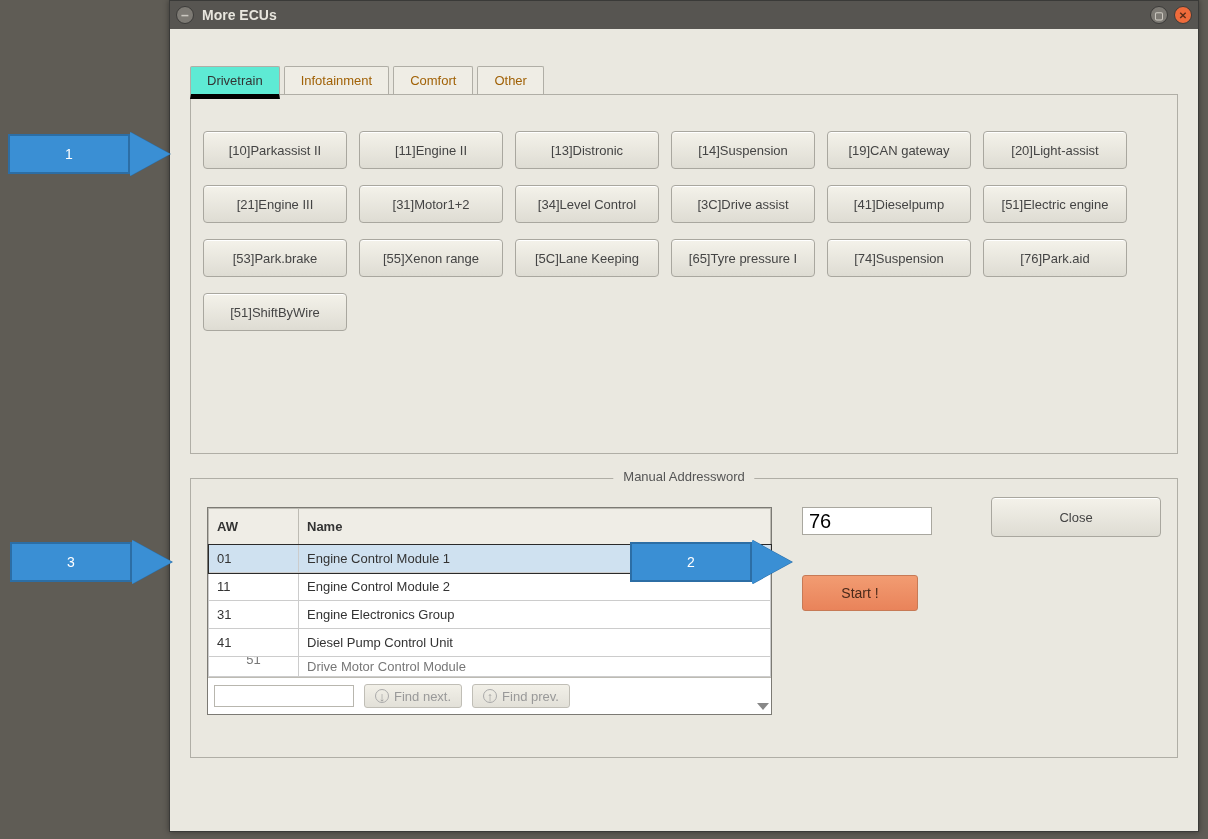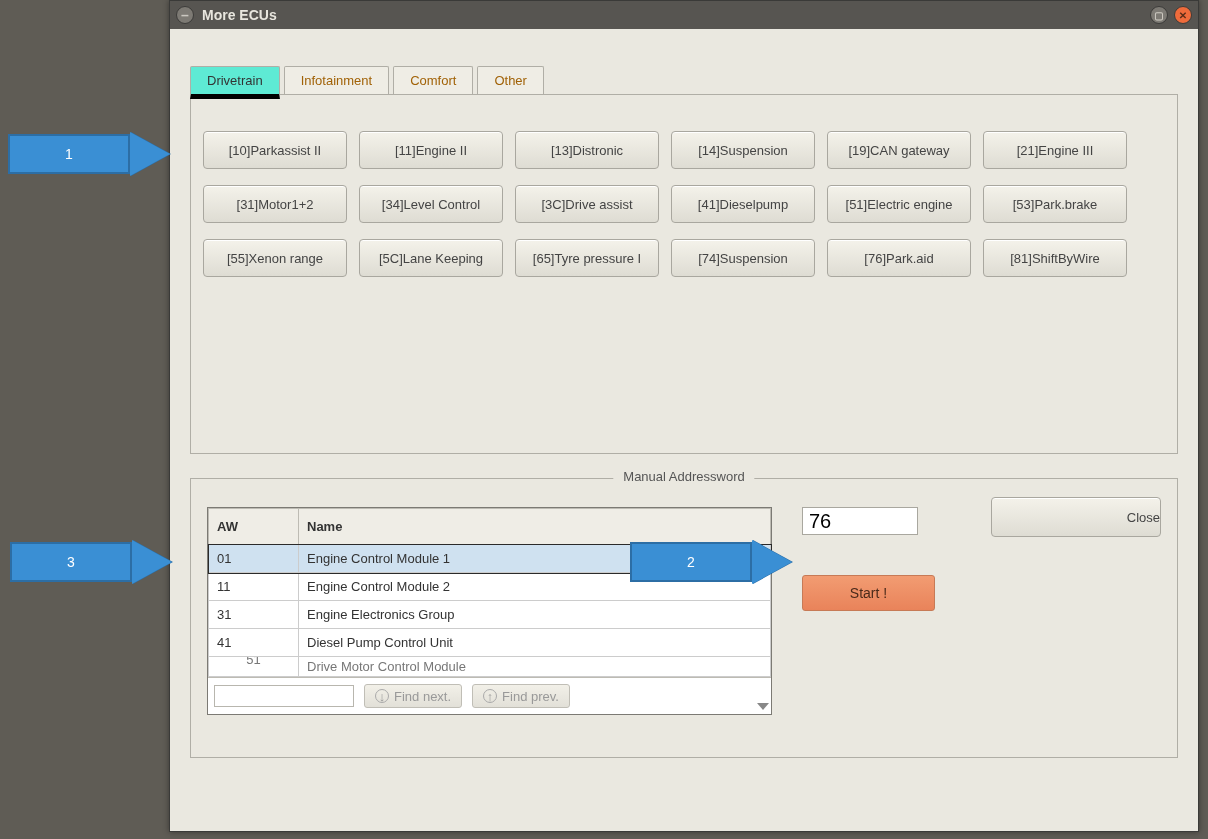--- a/index.html
+++ b/index.html
@@ -167,48 +167,48 @@
     color: #999;
     display:flex; align-items:center; gap:5px;
     cursor: pointer;
   }
   .scroll-hint {
     position:absolute; right:2px; bottom:4px;
     width:0;height:0;border-left:6px solid transparent;border-right:6px solid transparent;border-top:7px solid #888;
   }
   .right-col { flex: 1; display:flex; flex-direction:column; align-items:flex-start; gap: 40px; position: relative; }
   .addr-input {
-    width: 116px;
+    width: 130px;
     height: 28px;
     border: 1px solid #a9a79f;
     background: #fff;
     font-size: 20px;
     padding: 0 6px;
   }
   .start-btn {
-    width: 133px; height: 36px;
+    width: 116px; height: 36px;
     border: 1px solid #c77a56;
     border-radius: 3px;
     background: linear-gradient(#f29c72,#e9835a);
     color: #4a2a1a;
     cursor:pointer;
     display:flex;align-items:center;justify-content:center;
     font-size: 14px;
   }
   .close-btn {
     position: absolute;
     right: 0;
     top: -10px;
     width: 170px; height: 40px;
     border: 1px solid #a9a79f;
     border-radius: 4px;
     background: linear-gradient(#f4f2ea,#dedcd3);
     box-shadow: inset 0 1px 0 #fff;
     color: #444;
-    display:flex;align-items:center;justify-content:flex-end;
+    display:flex;align-items:center;justify-content:center;
     cursor:pointer;
   }
   
   .callout {
     position: absolute;
     display: flex;
     align-items: center;
     pointer-events: none;
   }
   .callout-box {
@@ -255,33 +255,34 @@
         <div class="tab">Comfort</div>
         <div class="tab">Other</div>
       </div>
       <div class="panel">
         <div class="ecu-grid" id="ecu-grid">
             <div class="ecu-btn">[10]Parkassist II</div>
             <div class="ecu-btn">[11]Engine II</div>
             <div class="ecu-btn">[13]Distronic</div>
             <div class="ecu-btn">[14]Suspension</div>
             <div class="ecu-btn">[19]CAN gateway</div>
+            <div class="ecu-btn">[20]Light-assist</div>
             <div class="ecu-btn">[21]Engine III</div>
             <div class="ecu-btn">[31]Motor1+2</div>
             <div class="ecu-btn">[34]Level Control</div>
             <div class="ecu-btn">[3C]Drive assist</div>
             <div class="ecu-btn">[41]Dieselpump</div>
             <div class="ecu-btn">[51]Electric engine</div>
             <div class="ecu-btn">[53]Park.brake</div>
             <div class="ecu-btn">[55]Xenon range</div>
             <div class="ecu-btn">[5C]Lane Keeping</div>
             <div class="ecu-btn">[65]Tyre pressure I</div>
             <div class="ecu-btn">[74]Suspension</div>
             <div class="ecu-btn">[76]Park.aid</div>
-            <div class="ecu-btn">[81]ShiftByWire</div>
+            <div class="ecu-btn">[51]ShiftByWire</div>
           </div>
       </div>
 
       <div class="group2">
         <div class="group-title">Manual Addressword</div>
         <div class="addr-flex">
           <div class="table-wrap">
             <table>
               <colgroup>
                   <col style="width:90px">

